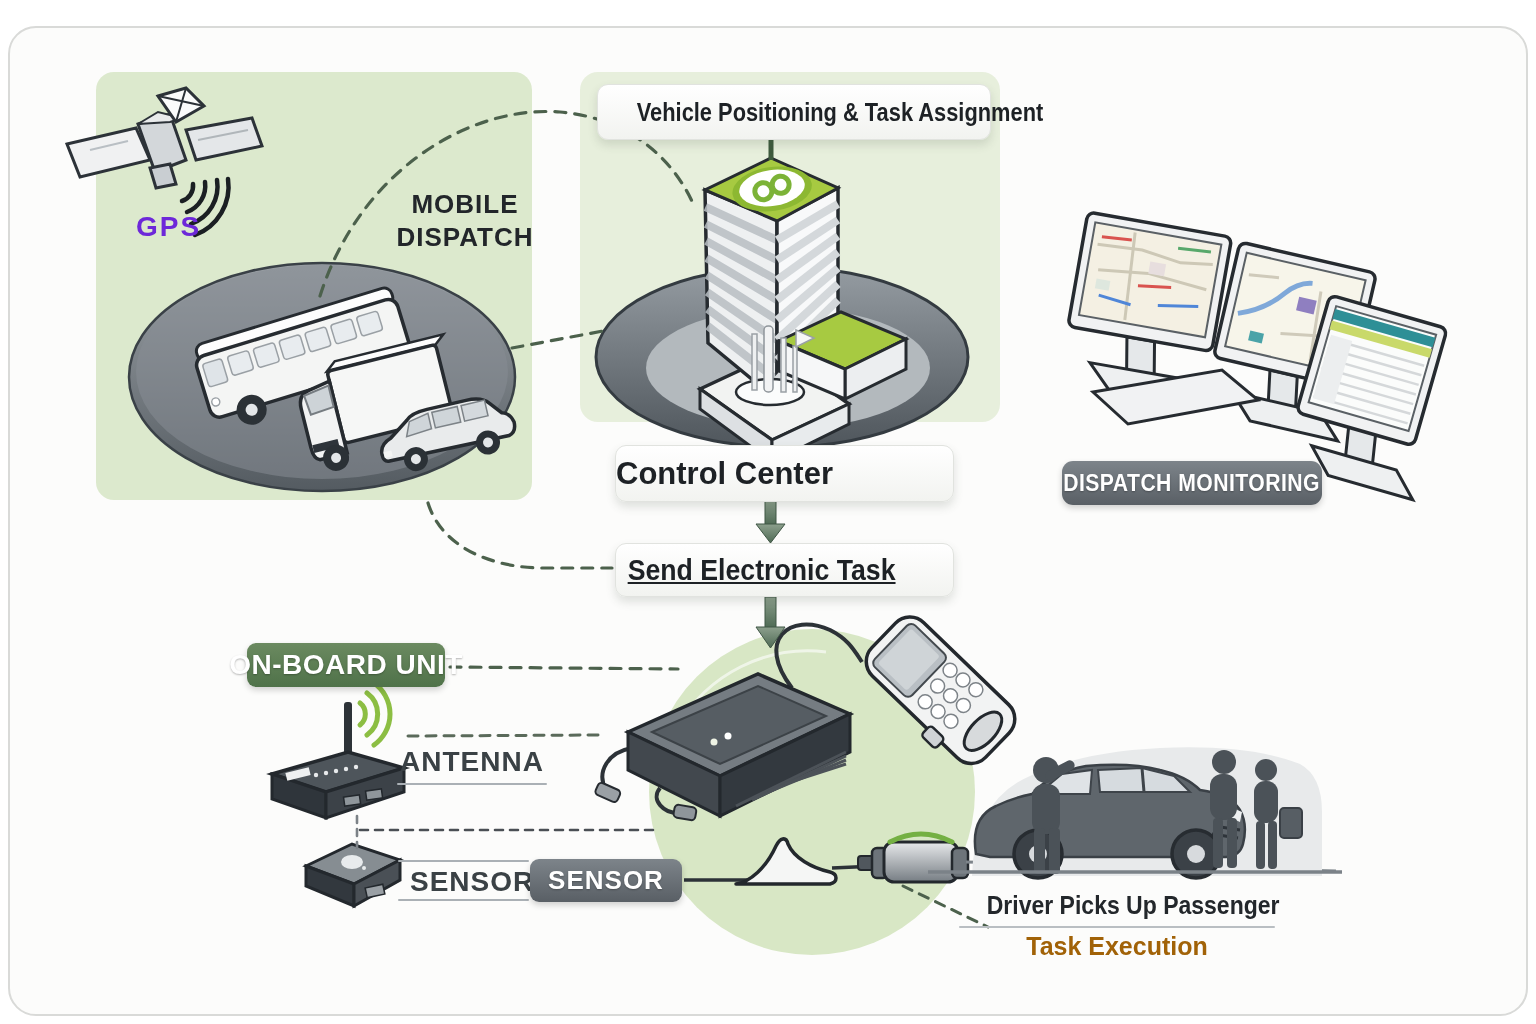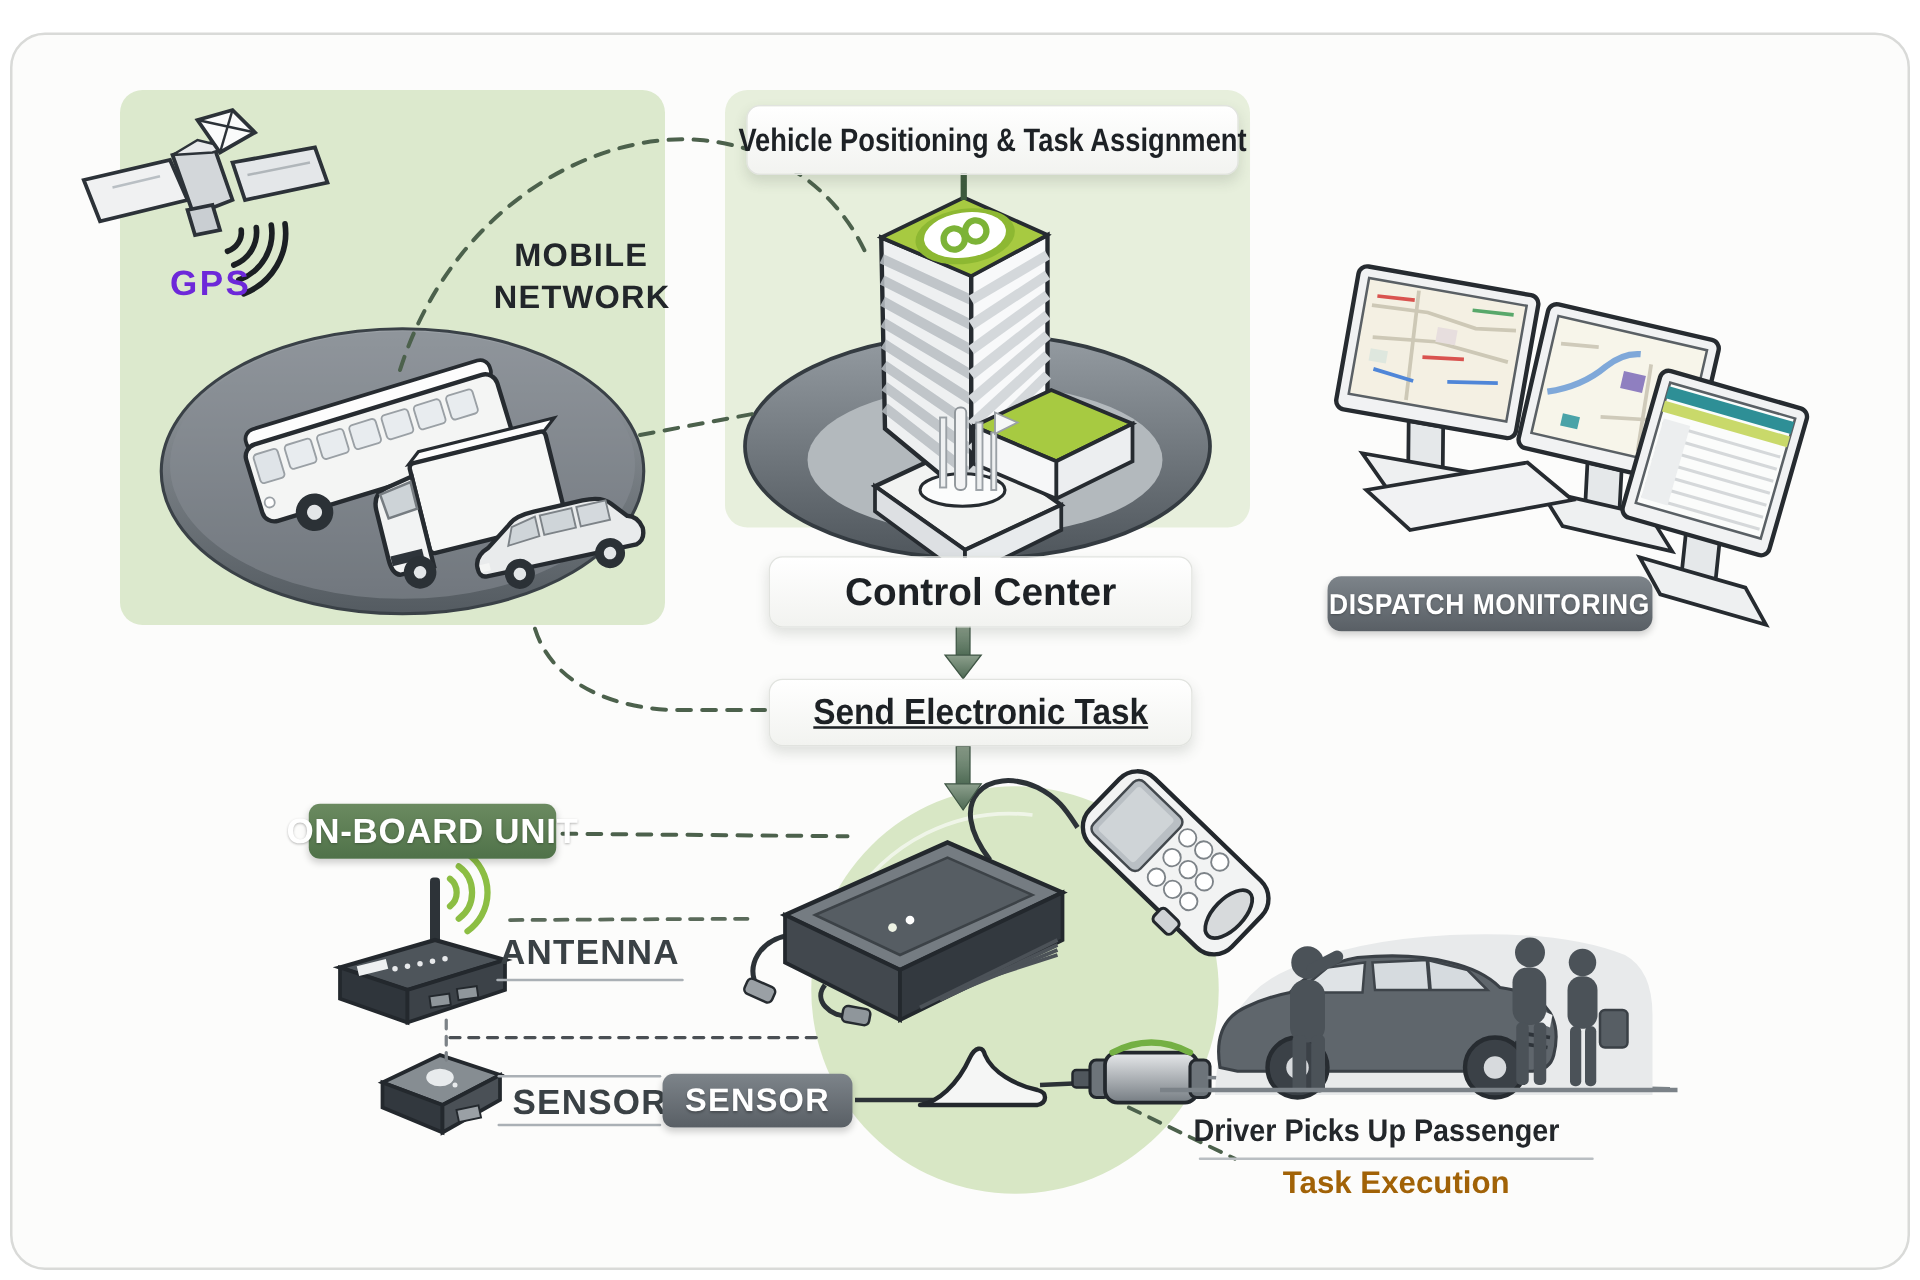--- a/index.html
+++ b/index.html
@@ -5,21 +5,21 @@
   html,body{margin:0;padding:0;background:#ffffff;}
   .stage{position:relative;width:1536px;height:1024px;overflow:hidden;
          font-family:"Liberation Sans",sans-serif;background:#ffffff;}
   .card{position:absolute;left:8px;top:26px;right:8px;bottom:8px;
         background:#fcfcfb;border:2px solid #d9dad8;border-radius:28px;}
   .panel{position:absolute;border-radius:18px;}
   .panel-left{left:96px;top:72px;width:436px;height:428px;background:#dce9cd;}
   .panel-center{left:580px;top:72px;width:420px;height:350px;background:#e7efdc;}
   svg.art{position:absolute;left:0;top:0;}
   .lbl{position:absolute;color:#23272b;font-weight:bold;white-space:nowrap;}
-  .flowbox{position:absolute;display:flex;align-items:center;justify-content:center;
+  .flowbox{position:absolute;display:flex;align-items:center;justify-content:flex-start;
            background:linear-gradient(180deg,#ffffff,#f2f3f0);
            border:1px solid #e1e3df;border-radius:11px;
            box-shadow:0 5px 10px rgba(70,80,70,.16);
            color:#1d2125;font-weight:bold;white-space:nowrap;}
   .badge{position:absolute;display:flex;align-items:center;justify-content:center;
          color:#ffffff;font-weight:bold;white-space:nowrap;border-radius:9px;
          box-shadow:0 3px 6px rgba(0,0,0,.18);
          text-shadow:0 1px 2px rgba(0,0,0,.28);}
   .badge-green{background:linear-gradient(180deg,#6b8a60,#4f7249);}
   .badge-gray{background:linear-gradient(180deg,#7d848a,#595f65);}
@@ -373,21 +373,21 @@
       <g>
         <rect x="765" y="597" width="11" height="31" fill="url(#gArrow)" stroke="#3f5645" stroke-width="1"></rect>
         <polygon points="756,627 785,627 770.5,648" fill="url(#gArrow)" stroke="#3f5645" stroke-width="1"></polygon>
       </g>
     </g>
   </svg>
 
   <div class="lbl" style="left:136px;top:211px;font-size:28px;letter-spacing:2px;color:#6d28d9;">GPS</div>
 
   <div class="lbl" style="left:395px;top:188px;width:140px;font-size:26px;line-height:1.25;letter-spacing:1px;
-              text-align:center;white-space:normal;color:#22262a;">MOBILE NETWORK</div>
+              text-align:center;white-space:normal;color:#22262a;">MOBILE DISPATCH</div>
 
 
   <div class="flowbox" style="left:597px;top:84px;width:392px;height:54px;font-size:26px;">
     <span class="squeeze">Vehicle Positioning &amp; Task Assignment</span>
   </div>
 
   <div class="flowbox" style="left:615px;top:445px;width:337px;height:55px;font-size:31px;">
     <span>Control Center</span>
   </div>
 
@@ -404,18 +404,18 @@
   </div>
 
   <div class="lbl" style="left:400px;top:746px;font-size:28px;letter-spacing:1px;color:#3a4145;">ANTENNA</div>
 
   <div class="lbl" style="left:410px;top:866px;font-size:28px;letter-spacing:1px;color:#3a4145;">SENSOR</div>
 
   <div class="badge badge-gray" style="left:530px;top:859px;width:152px;height:43px;font-size:26px;letter-spacing:1px;">
     <span>SENSOR</span>
   </div>
 
-  <div class="lbl" style="left:942px;top:891px;width:350px;text-align:left;font-size:25px;color:#23272b;">
+  <div class="lbl" style="left:942px;top:891px;width:350px;text-align:right;font-size:25px;color:#23272b;">
     <span class="squeeze92">Driver Picks Up Passenger</span>
   </div>
 
   <div class="lbl" style="left:942px;top:932px;width:350px;text-align:center;font-size:25px;color:#a16207;">Task Execution</div>
 </div>
 
 </body></html>

